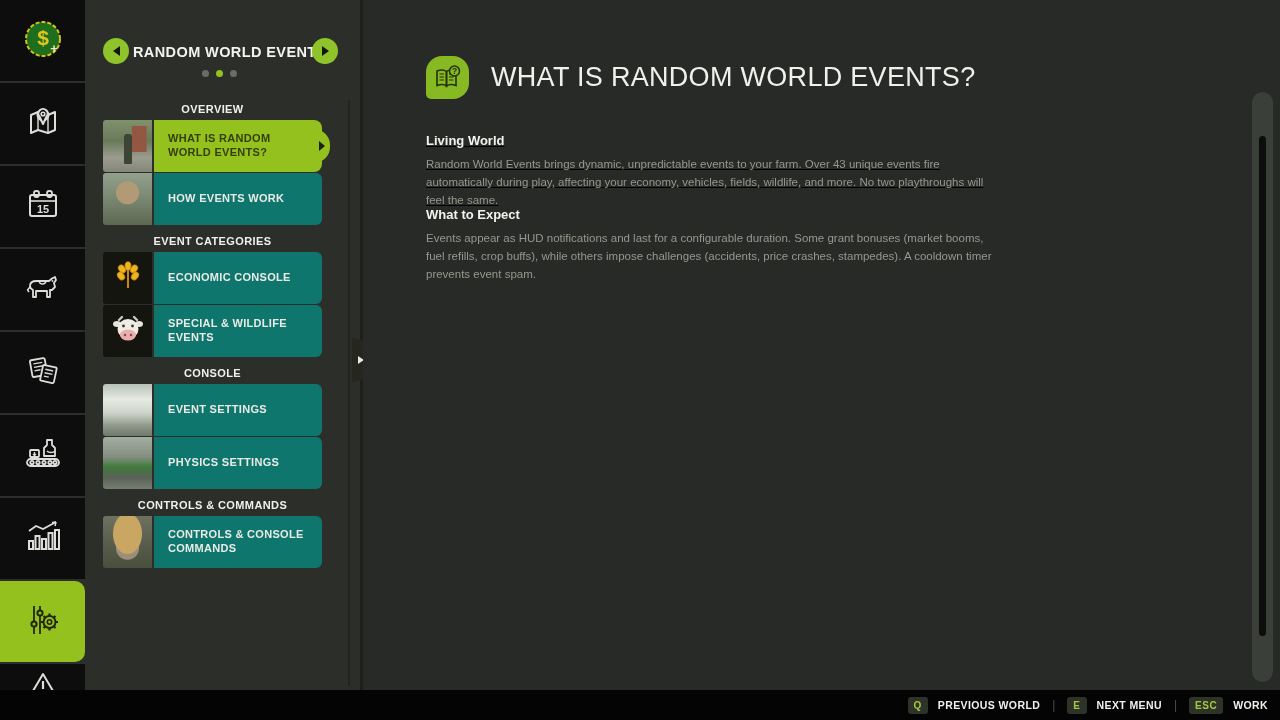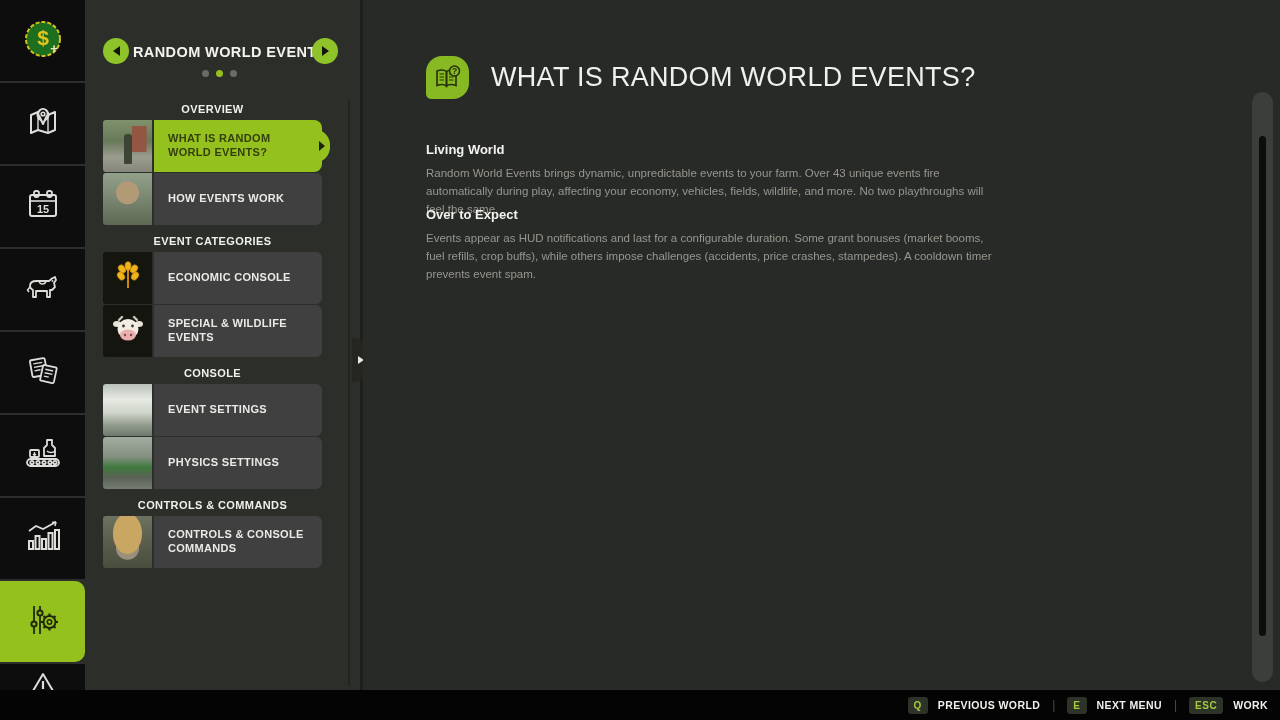--- a/index.html
+++ b/index.html
@@ -31,21 +31,21 @@
   .dots { position:absolute; top:70px; left:0; right:6px; display:flex; gap:7px; justify-content:center; }
   .dot { width:7px; height:7px; border-radius:50%; background:#6c6c66; }
   .dot.active { background:#95c11f; }
 
   .nav-list { position:absolute; top:103px; left:18px; right:38px; }
   .nav-sec { color:#f0f0ec; font-size:11px; font-weight:bold; letter-spacing:.4px; margin:10px 0 5px 0;text-align:center; }
   .nav-sec:first-child { margin-top:0; }
   .nav-item { display:flex; height:52px; margin-bottom:1px; cursor:pointer; position:relative; }
   .thumb { width:49px; height:52px; flex:none; margin-right:2px; border-radius:3px 0 0 3px;
     display:flex; align-items:center; justify-content:center; }
-  .item-label { flex:1; background:#404040; border-radius:0 6px 6px 0; display:flex; align-items:center;
+  .item-label { flex:1; background:#0f766e; border-radius:0 6px 6px 0; display:flex; align-items:center;
     padding:0 10px 0 14px; color:#eaeae5; font-size:11px; font-weight:bold; letter-spacing:.3px; line-height:1.25; }
   .nav-item.selected .item-label { background:#95c11f; color:#33400a; border-radius:0 8px 8px 0; position:relative; }
   .sel-tab { position:absolute; right:-8px; top:50%; transform:translateY(-50%);
     width:18px; height:34px; background:#95c11f; border-radius:0 16px 16px 0; }
   .sel-arrow { position:absolute; right:-3px; top:50%; transform:translateY(-50%);
     width:0;height:0;border-left:6px solid #1e2310;border-top:5px solid transparent;border-bottom:5px solid transparent; }
 
   
   .thumb-whatis { background:
     linear-gradient(90deg, rgba(148,84,64,0) 58%, rgba(148,84,64,.95) 60%, rgba(148,84,64,.95) 88%, rgba(148,84,64,0) 90%) 0 6px/100% 26px no-repeat,
@@ -69,21 +69,21 @@
   .edge-bump .wtri { position:absolute; left:6px; top:50%; transform:translateY(-50%);
     width:0;height:0;border-left:6px solid #e8e8e4;border-top:4px solid transparent;border-bottom:4px solid transparent; }
 
   
   .main { position:absolute; left:363px; top:0; width:917px; height:690px; background:#272a26; }
   .main-head { position:absolute; left:63px; top:56px; display:flex; align-items:center; gap:22px; }
   .head-icon { width:43px; height:43px; background:#86b922; border-radius:16px 16px 16px 5px;
     display:flex; align-items:center; justify-content:center; }
   .main-title { color:#f0f1ec; font-size:27px; font-weight:500; letter-spacing:.3px; }
   .content-sec { position:absolute; left:63px; width:568px; }
-  .sec-1 { top:142px; } .sec-2 { top:207px; }
+  .sec-1 { top:133px;text-decoration:underline; } .sec-2 { top:207px; }
   .sec-heading { color:#f2f2ee; font-size:13px; font-weight:bold; margin-bottom:8px; }
   .sec-body { color:#97978f; font-size:11.5px; line-height:1.55; }
 
   
   .scroll-track { position:absolute; right:7px; top:92px; width:21px; height:590px;
     background:#3b3f39; border-radius:11px; }
   .scroll-thumb { position:absolute; left:7px; top:44px; width:7px; height:500px;
     background:#0c0d0c; border-radius:4px; cursor:pointer; }
 
   
@@ -329,21 +329,21 @@
     </div>
     <div class="main-title">WHAT IS RANDOM WORLD EVENTS?</div>
   </div>
 
   <div class="content-sec sec-1">
     <div class="sec-heading">Living World</div>
     <div class="sec-body">Random World Events brings dynamic, unpredictable events to your farm. Over 43 unique events fire automatically during play, affecting your economy, vehicles, fields, wildlife, and more. No two playthroughs will feel the same.</div>
   </div>
 
   <div class="content-sec sec-2">
-    <div class="sec-heading">Over to Expect</div>
+    <div class="sec-heading">What to Expect</div>
     <div class="sec-body">Events appear as HUD notifications and last for a configurable duration. Some grant bonuses (market booms, fuel refills, crop buffs), while others impose challenges (accidents, price crashes, stampedes). A cooldown timer prevents event spam.</div>
   </div>
 
   <div class="scroll-track">
     <div class="scroll-thumb"></div>
   </div>
 </div>
 
 <div class="footer">
   <span class="keybadge">Q</span>

